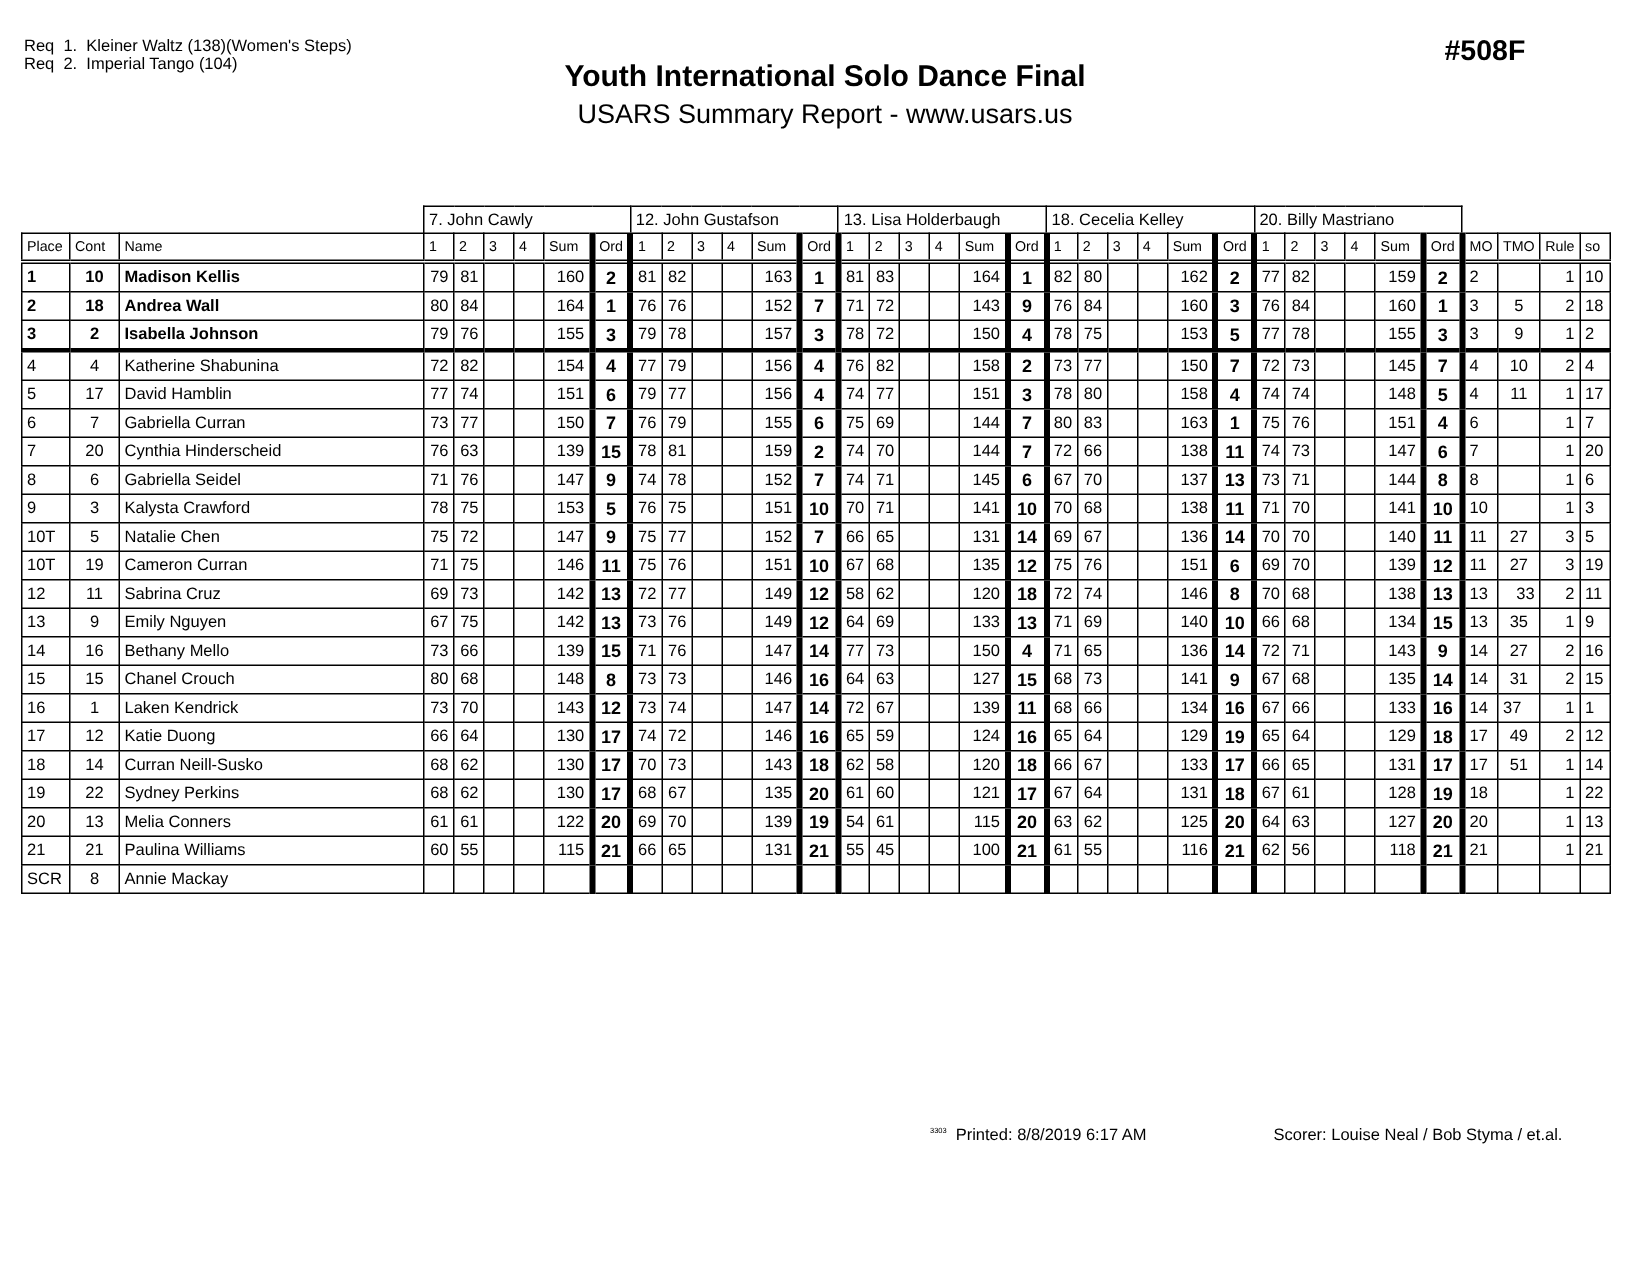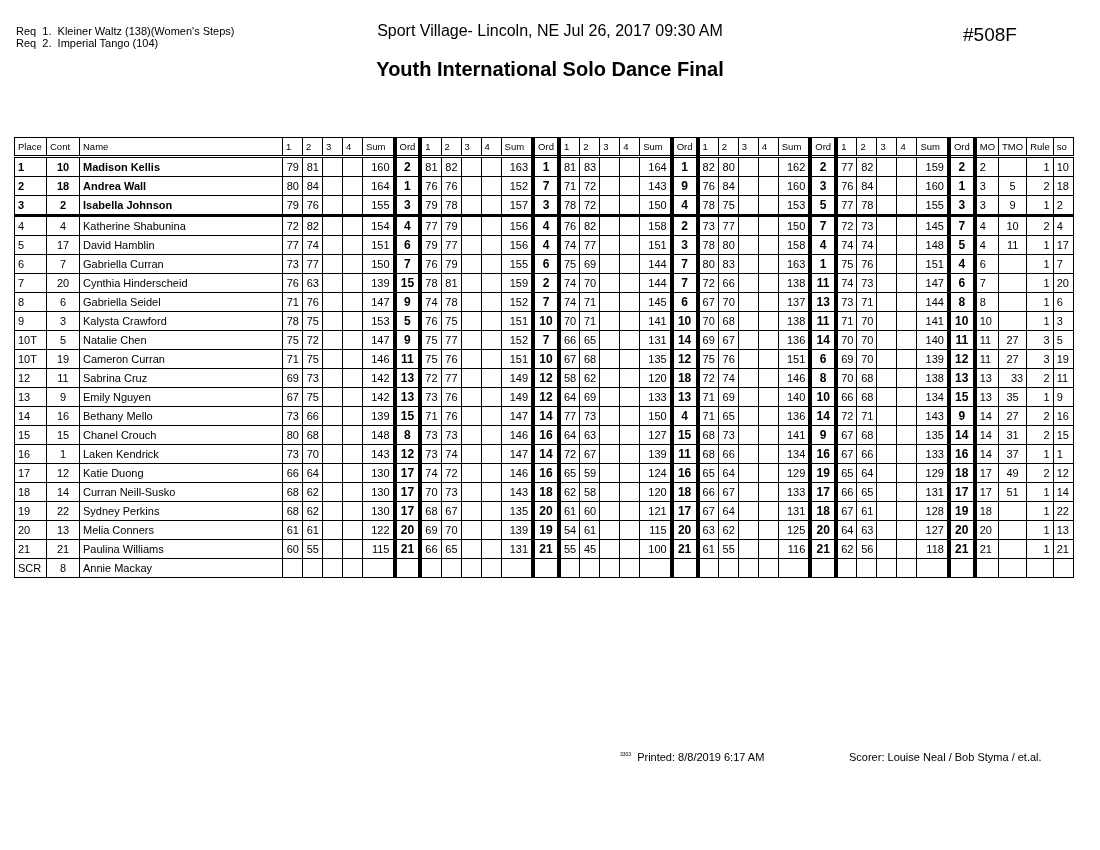--- a/index.html
+++ b/index.html
@@ -4,21 +4,21 @@
 <style>
   html, body { margin:0; padding:0; background:#ffffff; }
   body { width:1100px; height:850px; position:relative; font-family:"Liberation Sans", sans-serif; color:#000; overflow:hidden; }
   .req { position:absolute; left:16px; top:25px; font-size:11px; line-height:12px; }
   .req div { white-space:pre; }
   .title-block { position:absolute; left:300px; width:500px; top:22px; text-align:center; }
   .t1 { font-size:19px; font-weight:bold; line-height:24px; }
   .t2 { font-size:16px; line-height:18px; }
   .t3 { font-size:20px; font-weight:bold; line-height:26px; margin-top:16px; }
   .t4 { font-size:18px; line-height:24px; }
-  .event-no { position:absolute; left:963px; top:24px; font-size:19px; font-weight:normal;text-align:right; }
+  .event-no { position:absolute; left:963px; top:24px; font-size:19px; font-weight:bold;text-align:right; }
 
   table.grid { position:absolute; left:14px; top:137px; border-collapse:collapse; font-size:11px; table-layout:fixed; }
   table.grid td { border:1px solid #000; height:18px; padding:0 3px; white-space:nowrap; overflow:hidden; }
   table.grid tr.judge-row td { height:17px; font-size:11px; }
   table.grid tr.judge-row td.blank { border:none; }
   table.grid tr.hdr td { font-size:9.5px; height:17px; }
   td.num { text-align:right; }
   td.ord { text-align:center; font-weight:bold; font-size:12px; }
   td.thickL { border-left:4px solid #000 !important; }
   tr.top3 td { font-weight:bold; }
@@ -31,22 +31,22 @@
 </style>
 </head>
 <body>
 
 <div class="req">
   <div>Req  1.  Kleiner Waltz (138)(Women's Steps)</div>
   <div>Req  2.  Imperial Tango (104)</div>
 </div>
 
 <div class="title-block">
-  <div class="t2">Sport Village- Lincoln, NE  Jul 26, 2017  09:30 AM</div>
   <div class="t3">Youth International Solo Dance Final</div>
+  <div class="t4">USARS Summary Report - www.usars.us</div>
 </div>
 
 <div class="event-no">#508F</div>
 
 <table class="grid" id="grid">
   <colgroup>
     <col style="width:32px">
       <col style="width:33px">
       <col style="width:203px">
     <col style="width:20px">
@@ -78,20 +78,29 @@
       <col style="width:20px">
       <col style="width:20px">
       <col style="width:32px">
       <col style="width:20px">
     <col style="width:20px">
       <col style="width:28px">
       <col style="width:24px">
       <col style="width:20px">
   </colgroup>
   <tbody id="grid-body">
+      <tr class="judge-row">
+        <td class="blank" colspan="3"></td>
+        <td colspan="6">7.  John Cawly</td>
+        <td colspan="6">12.  John Gustafson</td>
+        <td colspan="6">13.  Lisa Holderbaugh</td>
+        <td colspan="6">18.  Cecelia Kelley</td>
+        <td colspan="6">20.  Billy Mastriano</td>
+        <td class="blank" colspan="4"></td>
+      </tr>
       <tr class="hdr">
         <td>Place</td>
         <td>Cont</td>
         <td>Name</td>
         <td>1</td>
         <td>2</td>
         <td>3</td>
         <td>4</td>
         <td>Sum</td>
         <td class="thickL">Ord</td>
@@ -737,21 +746,21 @@
         <td class="sc"></td>
         <td class="num sc">134</td>
         <td class="ord thickL">16</td>
         <td class="num sc thickL">67</td>
         <td class="num sc">66</td>
         <td class="sc"></td>
         <td class="sc"></td>
         <td class="num sc">133</td>
         <td class="ord thickL">16</td>
         <td class="num sc thickL" style="text-align:left">14</td>
-        <td class="sc" style="text-align:center">37</td>
+        <td class="sc" style="text-align:left">37</td>
         <td class="num sc">1</td>
         <td class="sc">1</td>
       </tr>
       <tr class="">
         <td>17</td>
         <td class="num" style="text-align:center">12</td>
         <td>Katie Duong</td>
         <td class="num sc">66</td>
         <td class="num sc">64</td>
         <td class="sc"></td>

